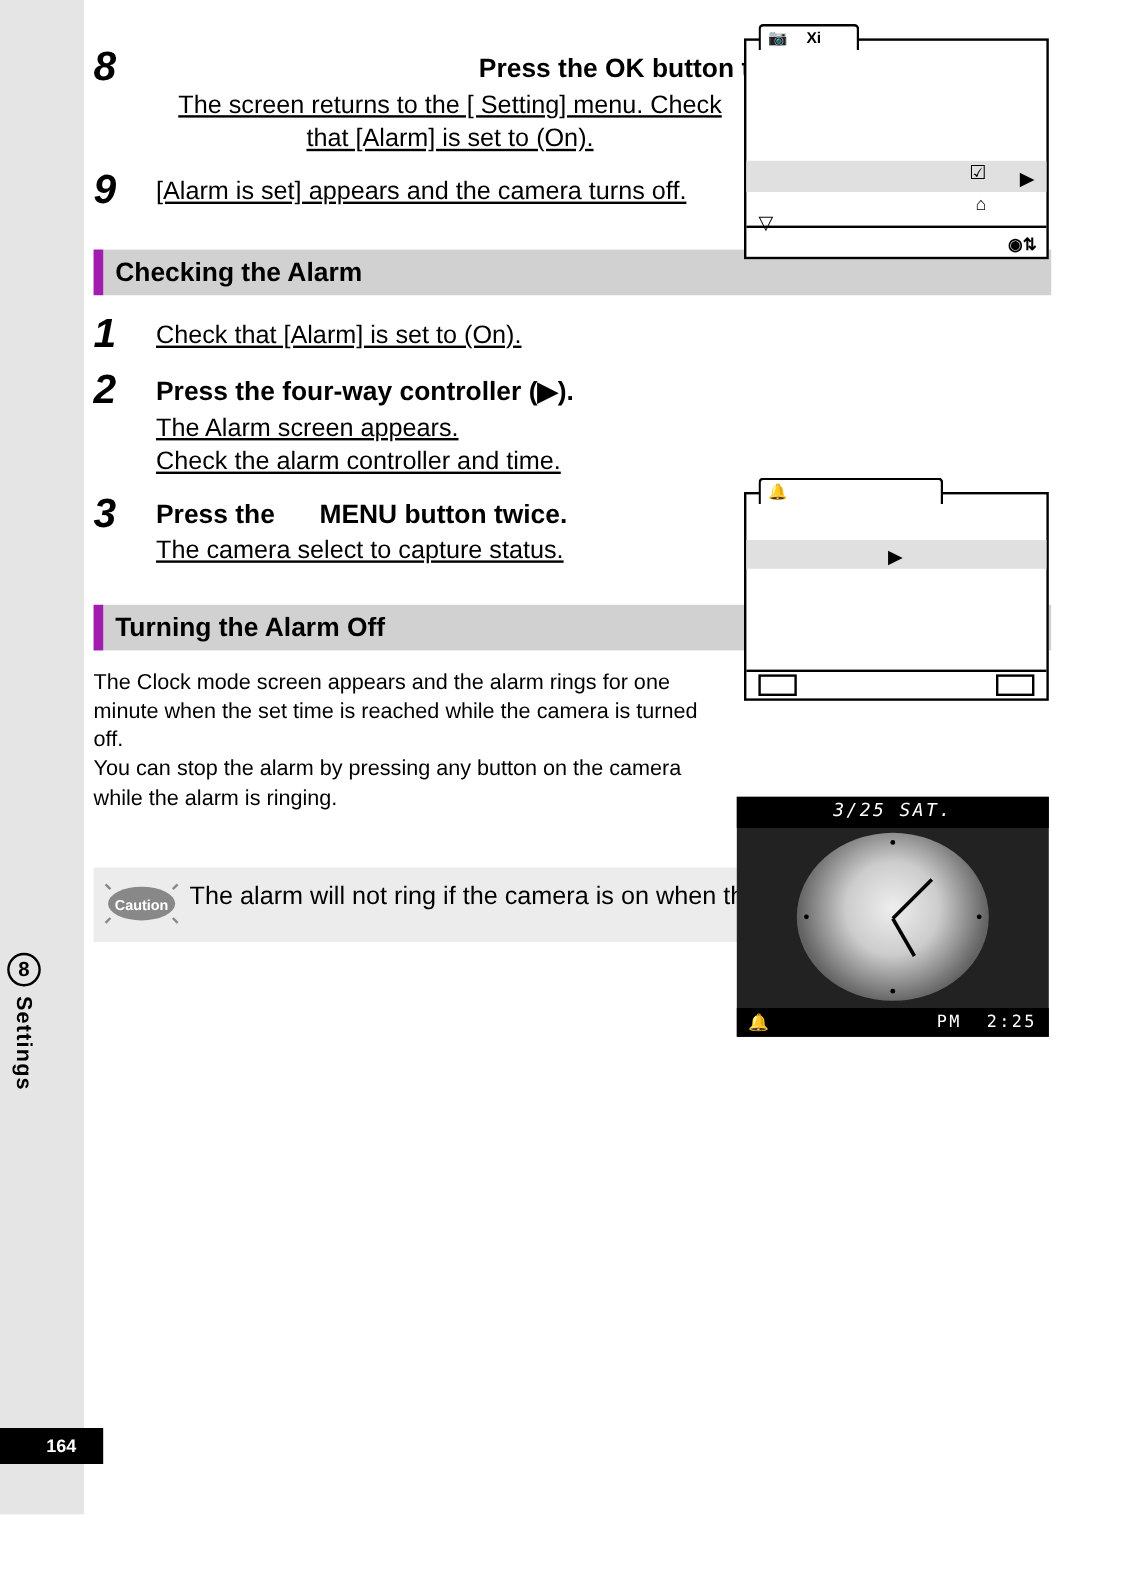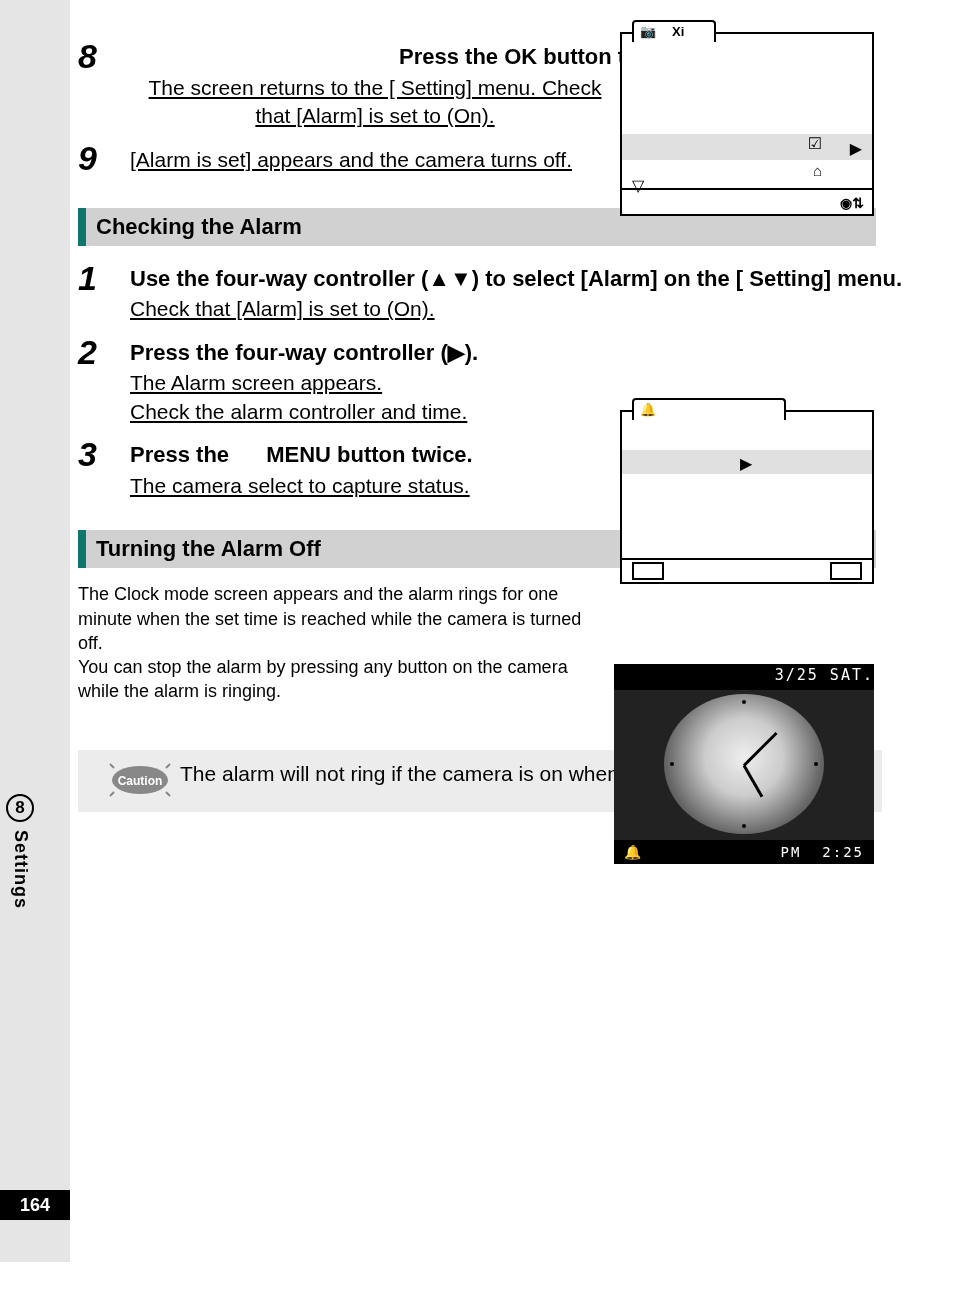--- a/index.html
+++ b/index.html
@@ -6,29 +6,29 @@
   .page{position:relative;width:954px;height:1314px;}
   .left-gray{position:absolute;left:0;top:0;width:70px;height:1262px;background:#e5e5e5;}
   .content{position:absolute;left:78px;top:38px;width:870px;}
   .step{display:flex;margin-bottom:10px;}
   .step-num{width:52px;font-size:34px;font-weight:bold;font-style:italic;line-height:1.1;}
   .step-body{flex:1;padding-top:4px;}
   .step-title{font-size:22px;font-weight:bold;line-height:1.35;}
   .step-desc{font-size:21px;line-height:1.35;margin-top:2px;text-decoration:underline;}
   .ok{font-weight:bold;}
   .menu{font-weight:bold;margin-left:31px;}
-  .subhead{background:#d1d1d1;border-left:8px solid #0f766e;padding:6px 10px;font-size:22px;font-weight:bold;margin:30px 0 14px 0;width:770px;}
+  .subhead{background:#d1d1d1;border-left:8px solid #a21caf;padding:6px 10px;font-size:22px;font-weight:bold;margin:30px 0 14px 0;width:770px;}
   .screen-box{position:absolute;border:2px solid #000;background:#fff;}
-  .caution-row{display:flex;align-items:flex-start;background:#ececec;width:770px;padding:10px 12px 12px 22px;margin-top:46px;}
+  .caution-row{display:flex;align-items:flex-start;background:#ececec;width:770px;padding:10px 12px 12px 0;margin-top:46px;}
   .caution-icon{width:80px;flex-shrink:0;display:flex;align-items:center;justify-content:center;}
   .caution-text{font-size:21px;line-height:1.35;}
   .side-tab{position:absolute;left:0;top:794px;width:40px;display:flex;flex-direction:column;align-items:center;}
   .side-num{width:24px;height:24px;border:2px solid #000;border-radius:50%;display:flex;align-items:center;justify-content:center;font-size:17px;font-weight:bold;margin-bottom:8px;background:#e5e5e5;}
   .side-label{writing-mode:vertical-rl;font-size:18px;font-weight:bold;letter-spacing:1px;}
-  .pagenum-bar{position:absolute;left:0;top:1190px;width:70px;height:30px;background:#000;color:#fff;font-size:18px;font-weight:bold;display:flex;align-items:center;justify-content:center;}
+  .pagenum-bar{position:absolute;left:0;top:1190px;width:70px;height:30px;background:#000;color:#fff;font-size:15px;font-weight:bold;display:flex;align-items:center;justify-content:center;padding-left:16px;}
   
   .sc1{left:620px;top:32px;width:250px;height:180px;}
   .sc1 .tab{position:absolute;top:-14px;left:10px;width:80px;height:20px;border:2px solid #000;border-bottom:none;border-radius:4px 4px 0 0;background:#fff;}
   .sc1 .band{position:absolute;top:100px;left:0;right:0;height:26px;background:#e0e0e0;}
   .sc1 .chk{position:absolute;top:100px;right:50px;font-size:16px;}
   .sc1 .arr{position:absolute;top:105px;right:10px;}
   .sc1 .home{position:absolute;top:128px;right:50px;font-size:15px;}
   .sc1 .down{position:absolute;top:142px;left:10px;}
   .sc1 .bot{position:absolute;bottom:0;left:0;right:0;height:24px;border-top:2px solid #000;}
   .sc1 .rec{position:absolute;bottom:3px;right:8px;font-size:14px;font-weight:bold;}
@@ -37,21 +37,21 @@
   
   .sc2{left:620px;top:410px;width:250px;height:170px;}
   .sc2 .tab{position:absolute;top:-14px;left:10px;width:150px;height:20px;border:2px solid #000;border-bottom:none;border-radius:4px 4px 0 0;background:#fff;}
   .sc2 .bell{position:absolute;top:-10px;left:18px;font-size:13px;}
   .sc2 .band{position:absolute;top:38px;left:0;right:0;height:24px;background:#e0e0e0;}
   .sc2 .arr{position:absolute;top:42px;left:118px;}
   .sc2 .bot{position:absolute;bottom:0;left:0;right:0;height:22px;border-top:2px solid #000;display:flex;justify-content:space-between;padding:0 10px;}
   .sc2 .bot span{display:inline-block;width:28px;height:14px;border:2px solid #000;margin-top:2px;}
   
   .clock{position:absolute;left:614px;top:664px;width:260px;height:200px;background:#222;color:#fff;font-family:monospace;}
-  .clock .top{position:absolute;top:0;left:0;right:0;height:24px;background:#000;text-align:right;font-size:15px;letter-spacing:2px;padding-top:2px;}
+  .clock .top{position:absolute;top:0;left:0;right:0;height:24px;background:#000;text-align:center;font-size:15px;letter-spacing:2px;padding-top:2px;font-style:italic;}
   .clock .face{position:absolute;top:30px;left:50px;width:160px;height:140px;background:radial-gradient(circle at 50% 45%,#eee 0%,#ccc 35%,#666 70%,#333 100%);border-radius:50%;}
   .clock .hand1{position:absolute;top:50%;left:50%;width:46px;height:3px;background:#000;transform-origin:left center;transform:rotate(-45deg);}
   .clock .hand2{position:absolute;top:50%;left:50%;width:36px;height:3px;background:#000;transform-origin:left center;transform:rotate(60deg);}
   .clock .bot{position:absolute;bottom:0;left:0;right:0;height:24px;background:#000;font-size:14px;display:flex;justify-content:space-between;align-items:center;padding:0 10px;letter-spacing:2px;}
   .clock .bell{font-size:14px;}
   .clock .tick{position:absolute;width:4px;height:4px;background:#000;border-radius:50%;}
 </style>
 </head>
 <body>
 
@@ -81,21 +81,20 @@
       <div class="step-body" style="width:490px;">
         <div class="step-desc" style="width:490px;white-space:pre-line;">[Alarm is set] appears and the camera turns off.</div>
       </div>
     </div>
 
     <div class="subhead">Checking the Alarm</div>
 
     <div class="step">
       <div class="step-num">1</div>
       <div class="step-body" style="width:720px;">
-        <div class="step-title">Use the four-way controller (▲▼) to select [Alarm] on the [      Setting] menu.</div>
         <div class="step-desc">Check that [Alarm] is set to      (On).</div>
       </div>
     </div>
     <div class="step">
       <div class="step-num">2</div>
       <div class="step-body" style="width:490px;">
         <div class="step-title">Press the four-way controller (▶).</div>
         <div class="step-desc" style="white-space:pre-line;">The Alarm screen appears.
 Check the alarm controller and time.</div>
       </div>

